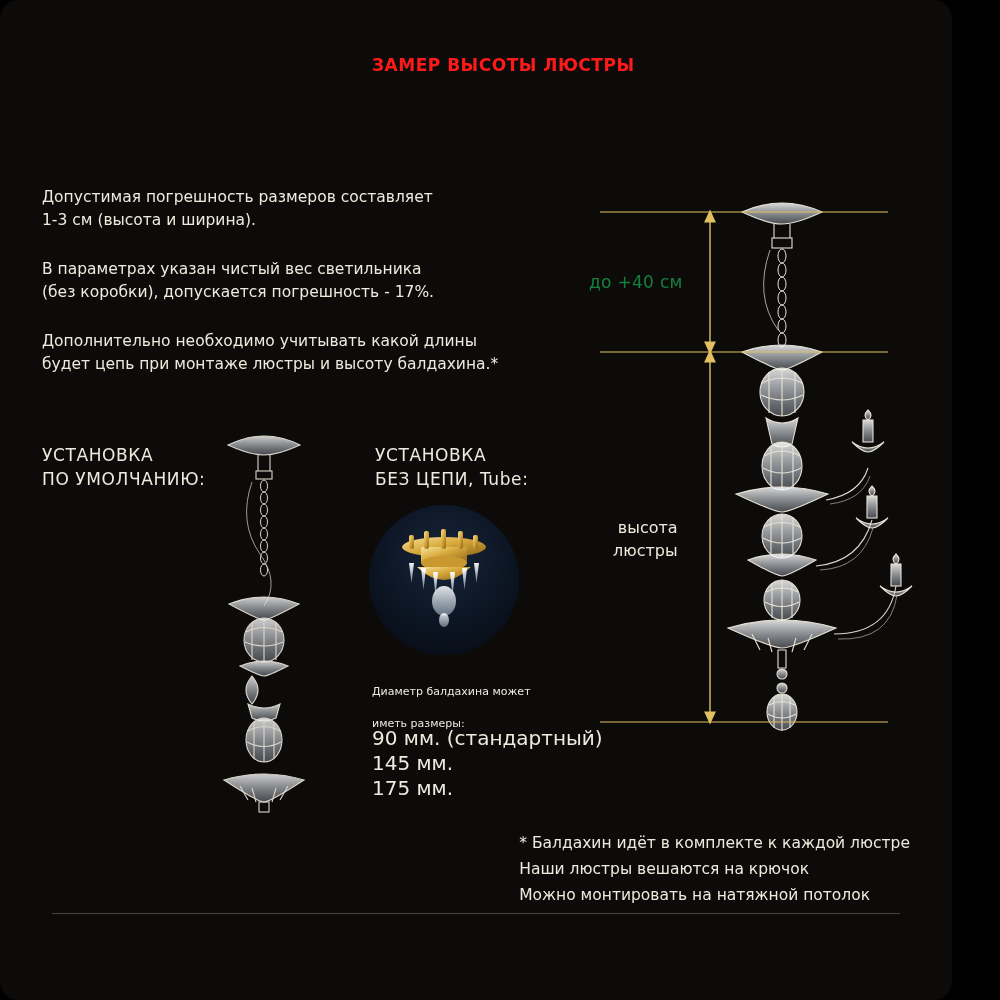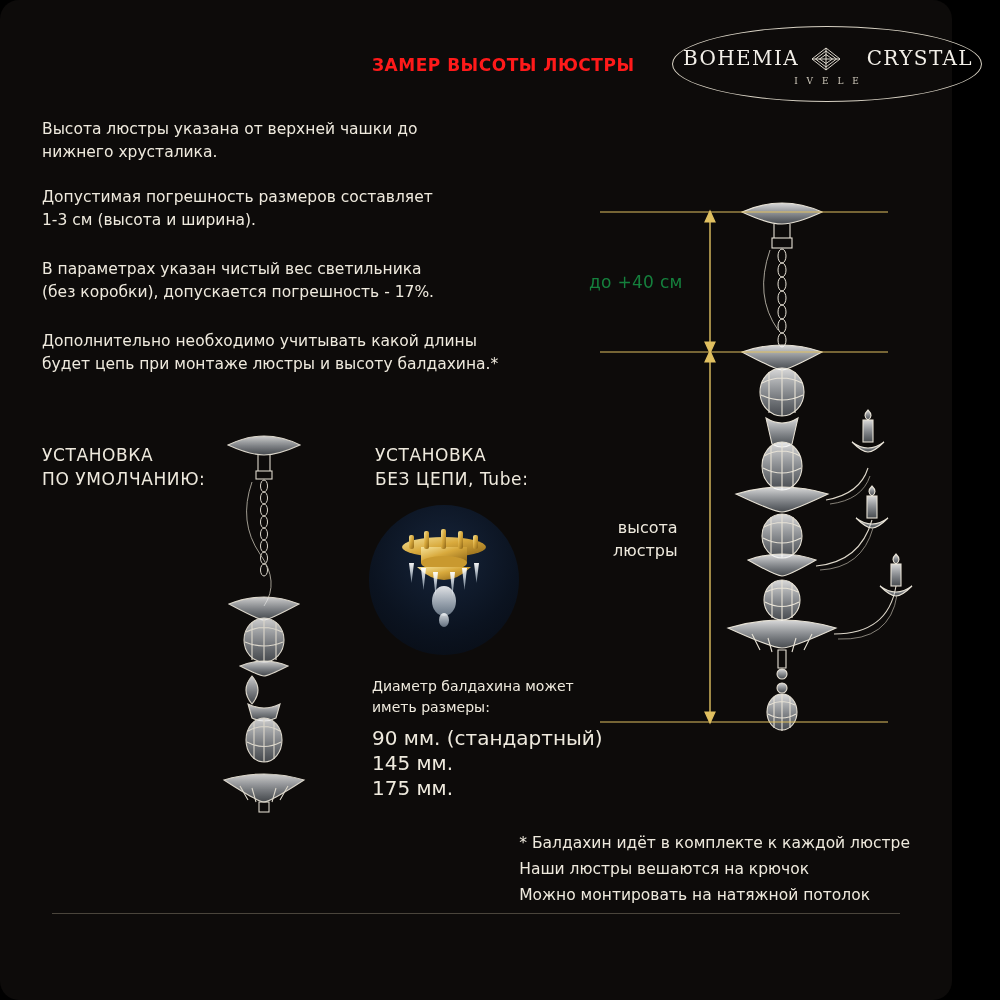--- a/index.html
+++ b/index.html
@@ -124,22 +124,22 @@
     border-radius: 50%;
     overflow: hidden;
     background: radial-gradient(circle at 50% 35%, #16243a 0%, #0b1320 60%, #070b12 100%);
   }
 
   
   .diam-title {
     position: absolute;
     left: 372px;
     top: 676px;
-    font-size: 14px;
-    line-height: 21px;
+    font-size: 11px;
+    line-height: 32px;
     color: #efeade;
     white-space: pre-line;
   }
   .diam-list {
     position: absolute;
     left: 372px;
     top: 726px;
     font-size: 20px;
     line-height: 25px;
     color: #efeade;
@@ -194,40 +194,21 @@
     pointer-events: none;
   }
 </style>
 </head>
 <body>
 
 <div class="page">
 
   <div class="header-title">ЗАМЕР ВЫСОТЫ ЛЮСТРЫ</div>
 
-  <div class="logo">
-    <div class="logo-oval"></div>
-    <div class="logo-text">
-      <span>BOHEMIA</span>
-      <span style="display:inline-block;width:52px"></span>
-      <span>CRYSTAL</span>
-    </div>
-    <svg class="logo-diamond" viewBox="0 0 30 24">
-      <g fill="none" stroke="#efeade" stroke-width="0.9">
-        <path d="M15 1 L29 12 L15 23 L1 12 Z"></path>
-        <path d="M15 4 L25.5 12 L15 20 L4.5 12 Z"></path>
-        <path d="M15 7.5 L21.5 12 L15 16.5 L8.5 12 Z"></path>
-        <path d="M1 12 L29 12 M15 1 L15 23"></path>
-      </g>
-    </svg>
-    <div class="logo-sub">I V E L E</div>
-  </div>
-
-  <div class="para p1">Высота люстры указана от верхней чашки до
-нижнего хрусталика.</div>
+
   <div class="para p2">Допустимая погрешность размеров составляет
 1-3 см (высота и ширина).</div>
   <div class="para p3">В параметрах указан чистый вес светильника
 (без коробки), допускается погрешность - 17%.</div>
   <div class="para p4">Дополнительно необходимо учитывать какой длины
 будет цепь при монтаже люстры и высоту балдахина.*</div>
 
   <div class="label-left">УСТАНОВКА
 ПО УМОЛЧАНИЮ:</div>
   <div class="label-mid">УСТАНОВКА

